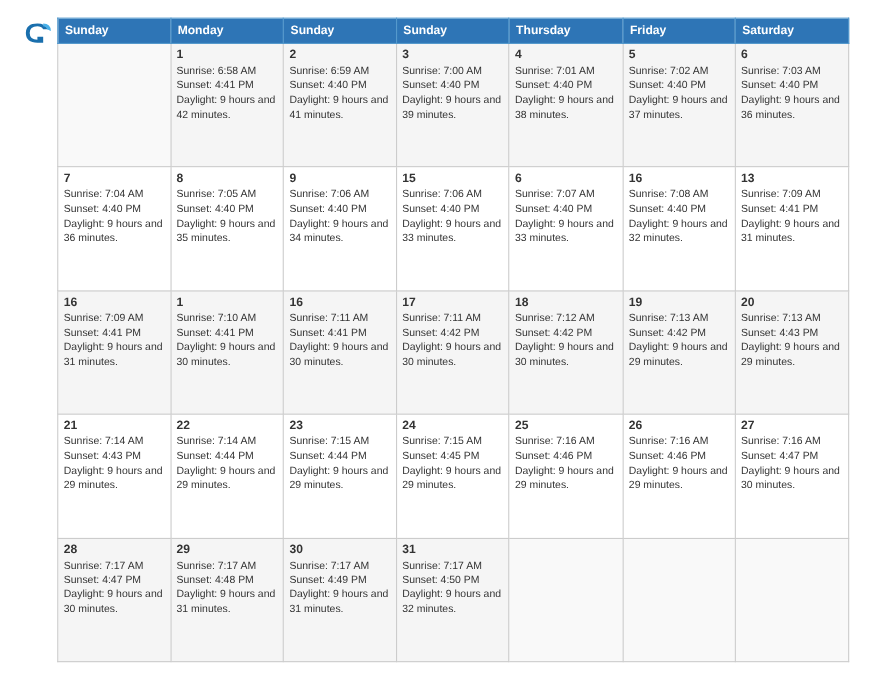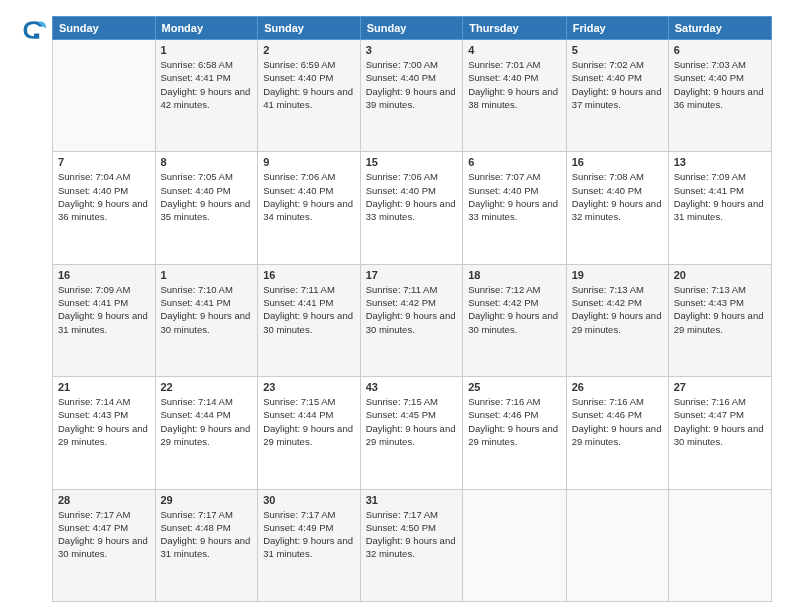--- a/index.html
+++ b/index.html
@@ -227,21 +227,21 @@
           </td>
           <td>
             <span class="day-number">22</span>
             <div class="day-info">Sunrise: 7:14 AM<br>Sunset: 4:44 PM<br>Daylight: 9 hours and 29 minutes.</div>
           </td>
           <td>
             <span class="day-number">23</span>
             <div class="day-info">Sunrise: 7:15 AM<br>Sunset: 4:44 PM<br>Daylight: 9 hours and 29 minutes.</div>
           </td>
           <td>
-            <span class="day-number">43</span>
+            <span class="day-number">24</span>
             <div class="day-info">Sunrise: 7:15 AM<br>Sunset: 4:45 PM<br>Daylight: 9 hours and 29 minutes.</div>
           </td>
           <td>
             <span class="day-number">25</span>
             <div class="day-info">Sunrise: 7:16 AM<br>Sunset: 4:46 PM<br>Daylight: 9 hours and 29 minutes.</div>
           </td>
           <td>
             <span class="day-number">26</span>
             <div class="day-info">Sunrise: 7:16 AM<br>Sunset: 4:46 PM<br>Daylight: 9 hours and 29 minutes.</div>
           </td>

